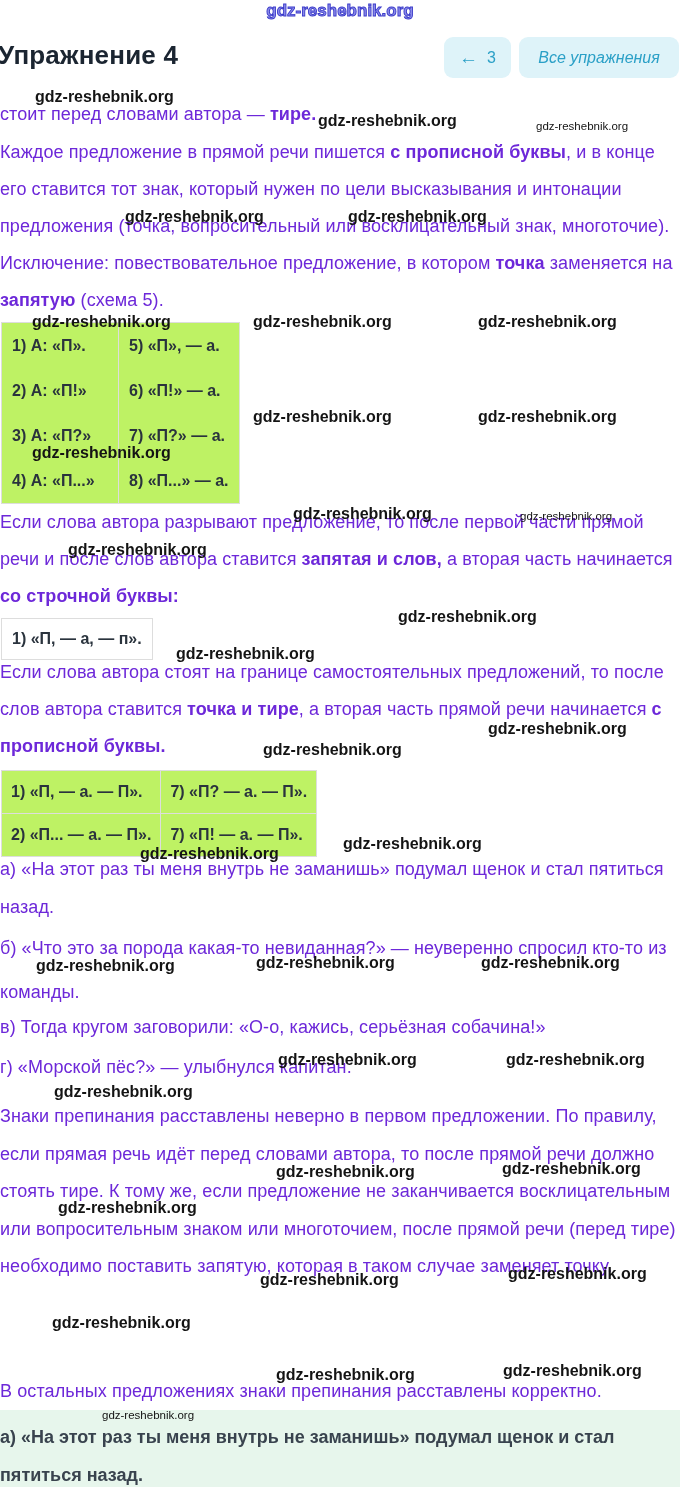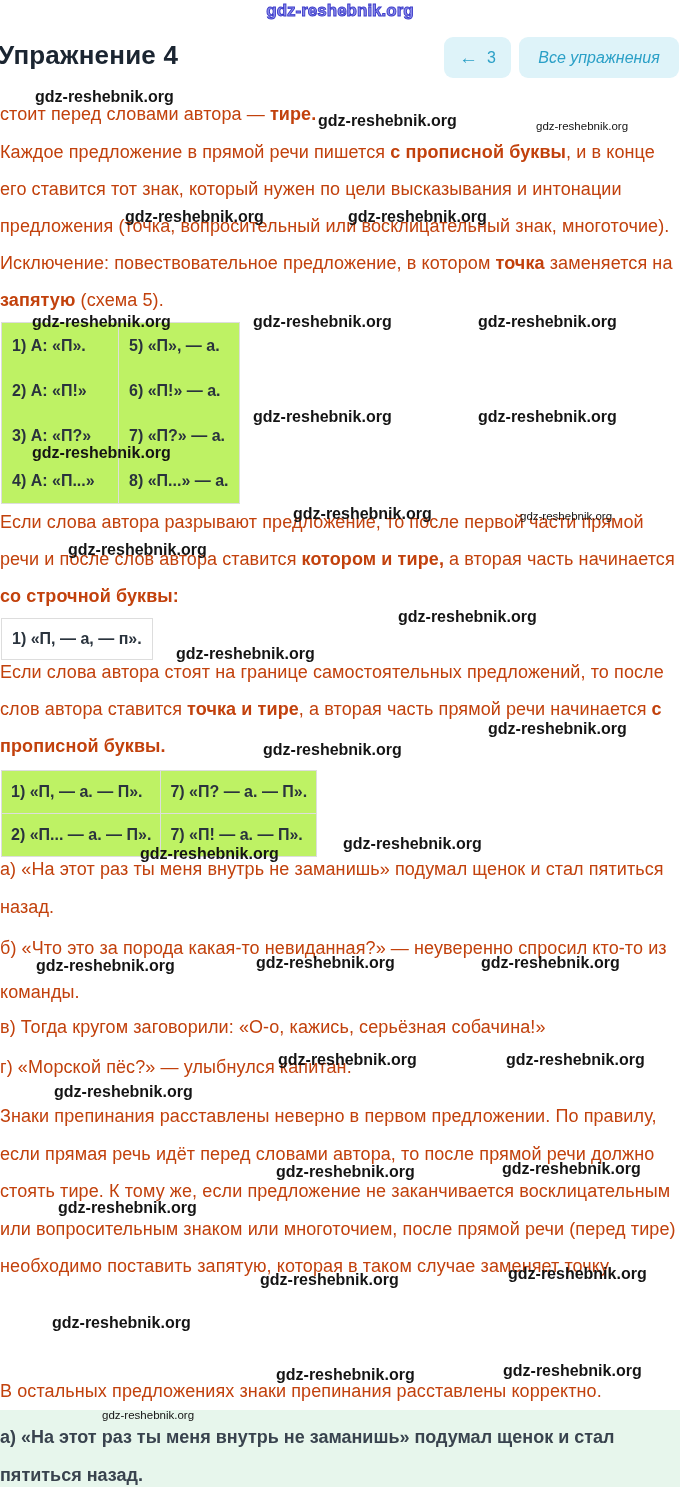--- a/index.html
+++ b/index.html
@@ -2,21 +2,21 @@
 <html><head>
 <meta charset="utf-8">
 <style>
   html,body{margin:0;padding:0;background:#ffffff;}
   .page{
     position:relative;width:680px;height:1487px;overflow:hidden;background:#fff;
     font-family:"Liberation Sans",sans-serif;color:#39434e;
   }
   .blk{
     position:absolute;left:0;width:680px;font-size:18px;line-height:37px;
-    letter-spacing:.1px;color:#c2410c;
+    letter-spacing:.1px;color:#6d28d9;
   }
   .blk span.b{font-weight:700;}
   .title{
     position:absolute;left:-2px;top:40px;font-size:26px;font-weight:700;
     color:#1b2531;letter-spacing:.2px;
   }
   .btn{
     position:absolute;top:37px;height:41px;display:flex;align-items:center;
     justify-content:center;gap:9px;background:#def3f9;color:#2ba0c7;border:none;
     border-radius:9px;font-size:16px;font-family:"Liberation Sans",sans-serif;cursor:pointer;
@@ -88,21 +88,21 @@
       <td class="c1">3) А: «П?»</td>
       <td class="c2">7) «П?» — а.</td>
     </tr>
     <tr>
       <td class="c1">4) А: «П...»</td>
       <td class="c2">8) «П...» — а.</td>
     </tr>
   </tbody>
     </table>
 
-  <div class="blk" style="top:504px"><span>Если слова автора разрывают предложение, то после первой части прямой речи и после слов автора ставится </span><span class="b">котором и тире,</span><span> а вторая часть начинается</span></div>
+  <div class="blk" style="top:504px"><span>Если слова автора разрывают предложение, то после первой части прямой речи и после слов автора ставится </span><span class="b">запятая и слов,</span><span> а вторая часть начинается</span></div>
   <div class="blk bold-line" style="top:578px">со строчной буквы:</div>
 
   <div id="box1">1) «П, — а, — п».</div>
 
   <div class="blk" style="top:654px"><span>Если слова автора стоят на границе самостоятельных предложений, то после слов автора ставится </span><span class="b">точка и тире</span><span>, а вторая часть прямой речи начинается </span><span class="b">с прописной буквы.</span></div>
 
   <table class="scheme" id="table2">
     <tbody>
         <tr>
       <td>1) «П, — а. — П».</td>

